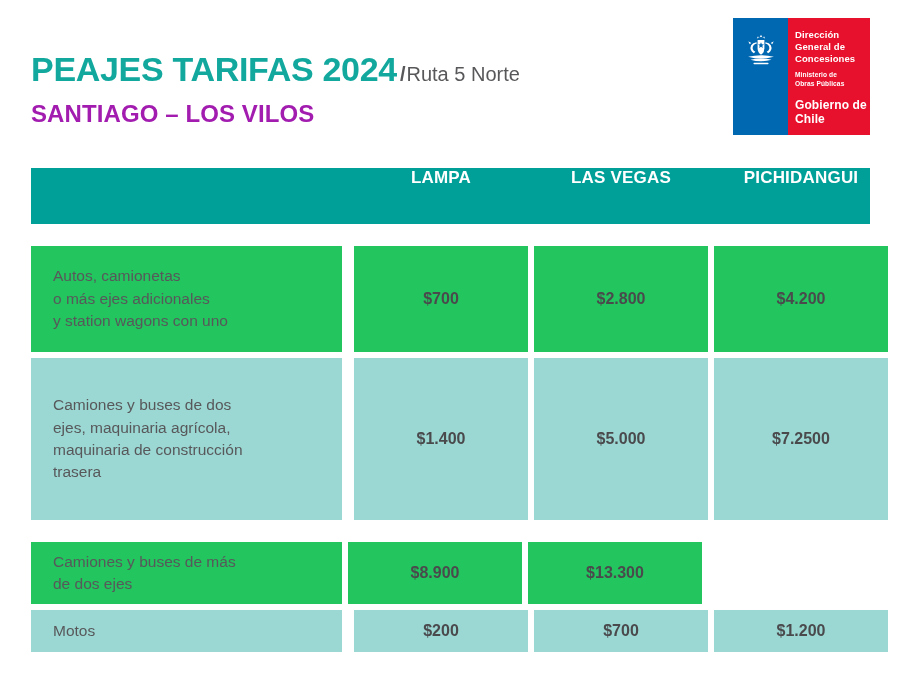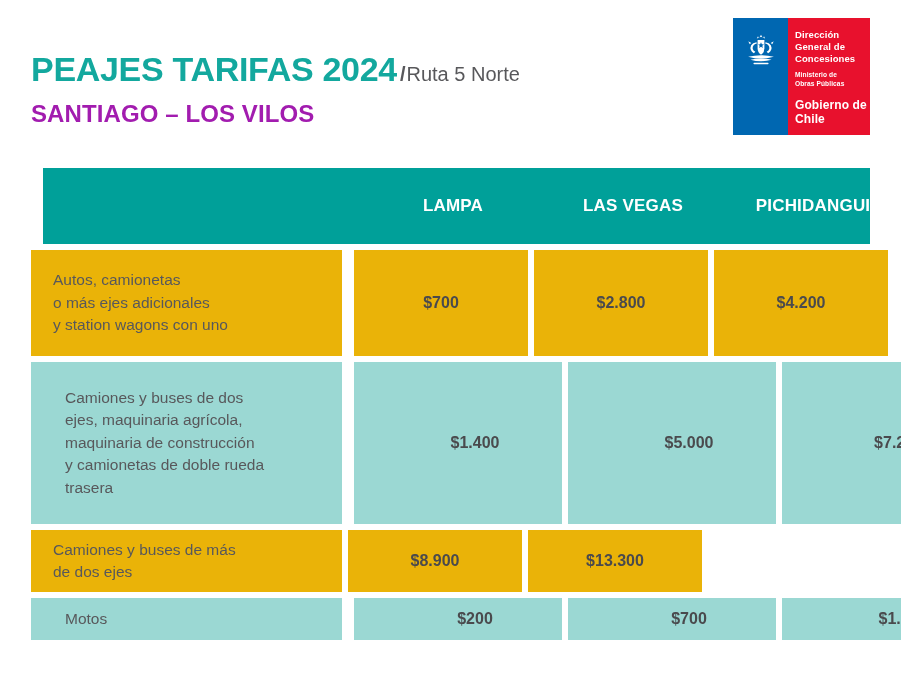--- a/index.html
+++ b/index.html
@@ -117,44 +117,43 @@
   
   .tariff-table {
     position: absolute;
     left: 31px;
     top: 168px;
     width: 839px;
   }
   .table-header {
     display: flex;
     background: #00A099;
-    height: 76px;
-    align-items: center;
-    margin-left: 12px;
+    height: 56px;
+    align-items: flex-start;
   }
   .th-spacer {
     width: 317px;
     flex: 0 0 317px;
   }
   .th-cell {
     flex: 0 0 174px;
     margin-left: 6px;
     text-align: center;
     color: #ffffff;
     font-size: 17px;
     font-weight: bold;
     letter-spacing: 0.2px;
   }
 
   .table-row {
     display: flex;
     margin-top: 6px;
   }
-  .row-light .cell { background: #eab308; }
-  .row-dark  .cell { background: #9BD8D3; padding-left: 34px; }
+  .row-light .cell { background: #22c55e; margin-top: 16px; }
+  .row-dark  .cell { background: #9BD8D3; }
 
   .cell {
     display: flex;
     align-items: center;
   }
   .cell-desc {
     width: 311px;
     flex: 0 0 311px;
     padding: 0 0 0 22px;
     box-sizing: border-box;
@@ -252,21 +251,20 @@
     <div class="cell cell-price">$2.800</div>
     <div class="cell cell-price">$4.200</div>
   </div>
 
   <div class="table-row row-dark r2">
     <div class="cell cell-desc">
       <div>
         <span class="desc-line">Camiones y buses de dos</span>
         <span class="desc-line">ejes, maquinaria agrícola,</span>
         <span class="desc-line">maquinaria de construcción</span>
-        <span class="desc-line">y camionetas de doble rueda</span>
         <span class="desc-line">trasera</span>
       </div>
     </div>
     <div class="cell cell-price col-0">$1.400</div>
     <div class="cell cell-price">$5.000</div>
     <div class="cell cell-price">$7.2500</div>
   </div>
 
   <div class="table-row row-light r3">
     <div class="cell cell-desc">

